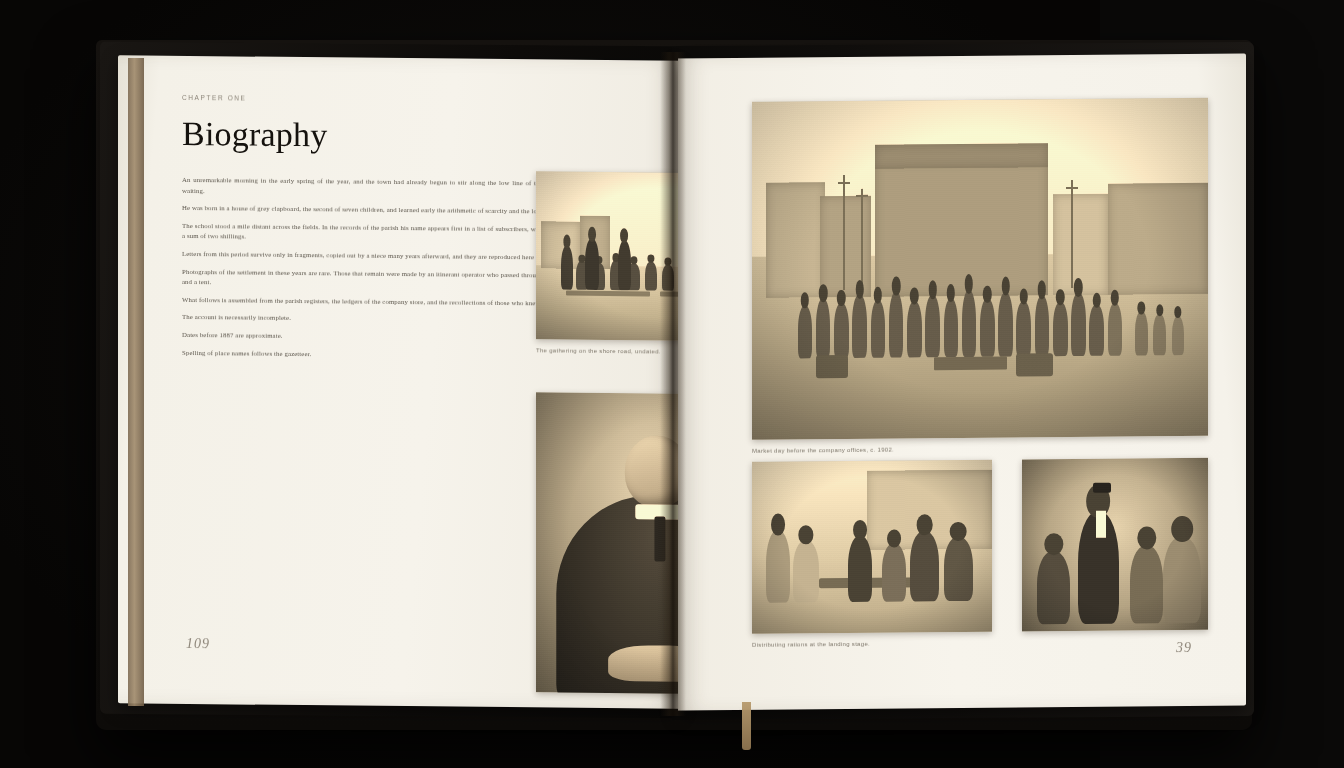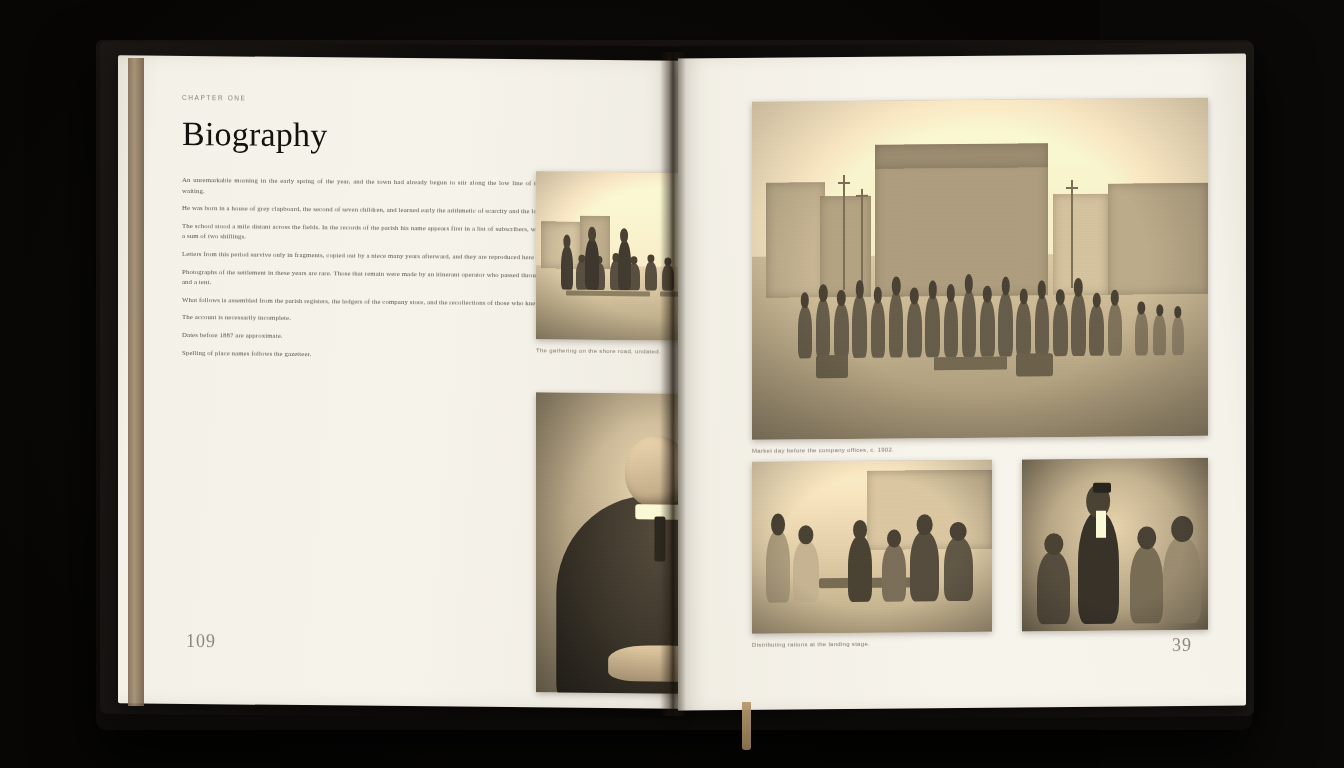--- a/index.html
+++ b/index.html
@@ -166,24 +166,25 @@
 
   .body-col p.short-a { width: 93%; }
   .body-col p.short-b { width: 66%; }
   .body-col p.short-c { width: 40%; }
   .body-col p.short-d { width: 52%; }
 
   
   .folio {
     position: absolute;
     font-family: "Liberation Serif", serif;
-    font-size: 18px;
+    font-size: 14px;
     color: #8e867a;
     letter-spacing: 1px;
     filter: blur(0.5px);
+    font-style: italic;
   }
   .folio-left  { left: 68px;  bottom: 52px; }
   .folio-right { right: 54px; bottom: 50px; }
 
   
   .photo {
     position: absolute;
     background: #cfc6b4;
     box-shadow: 0 2px 6px rgba(40,30,18,0.28);
     overflow: hidden;

